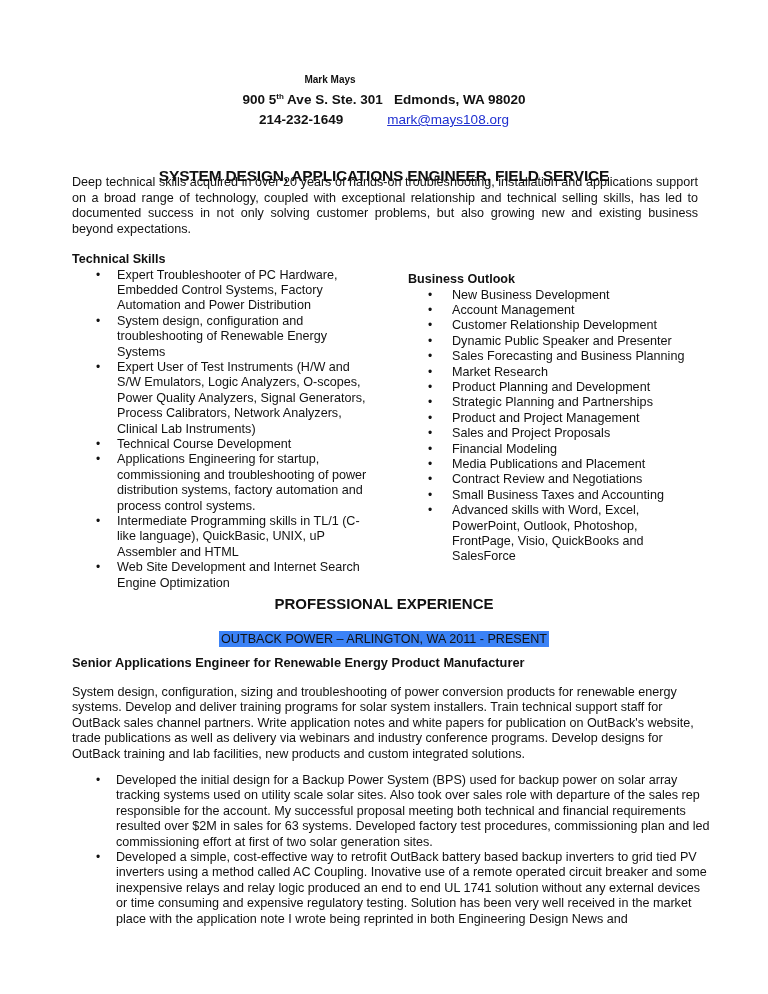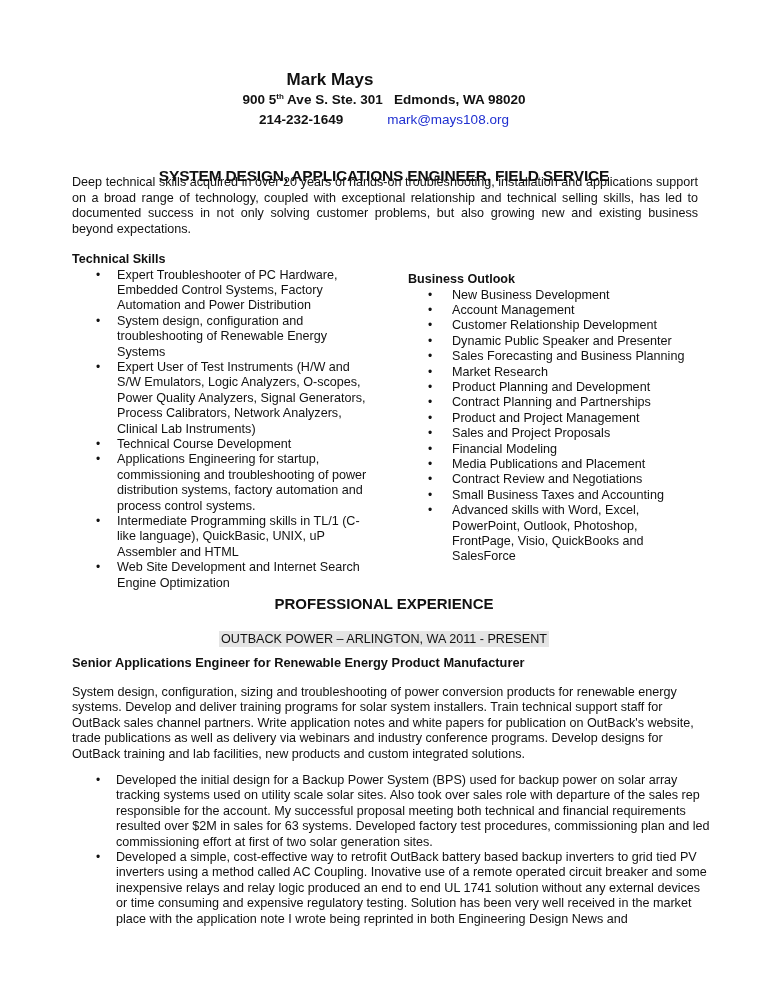--- a/index.html
+++ b/index.html
@@ -20,21 +20,21 @@
       left: 0; top: 0;
       width: 768px; height: 994px;
     }
     .abs { position: absolute; }
 
     
     .name {
       left: 0; width: 660px; top: 71px;
       text-align: center;
       font-weight: bold;
-      font-size: 17px;
+      font-size: 10px;
       line-height: 18px;
       padding-left: 0;
     }
     .address {
       left: 0; width: 768px; top: 91px;
       text-align: center;
       font-weight: bold;
       font-size: 13.5px;
       line-height: 18px;
     }
@@ -49,20 +49,21 @@
       font-size: 13.5px;
       line-height: 18px;
     }
     .phone {
       font-weight: bold;
       display: inline-block;
       margin-right: 44px;
     }
     .email {
       color: #1f2fd0;
+      text-decoration: underline;
     }
     .headline {
       left: 0; width: 768px; top: 142px;
       text-align: center;
       font-weight: bold;
       font-size: 15.5px;
       line-height: 20px;
       letter-spacing: -0.2px;
       margin-top: 24px;
     }
@@ -119,21 +120,21 @@
       font-size: 15px;
       line-height: 20px;
     }
     .employer-banner {
       left: 0; width: 768px; top: 631px;
       text-align: center;
       font-size: 12.6px;
       line-height: 16px;
     }
     .employer-banner span {
-      background: #e5e5e5;
+      background: #3b82f6;
       padding: 1px 2px 1px 2px;
       margin-top: 36px;
     }
     .role-title {
       left: 72px; width: 640px; top: 655px;
       font-weight: bold;
       font-size: 12.8px;
       line-height: 16px;
     }
     .role-desc {
@@ -186,21 +187,21 @@
   <div class="abs biz-skills">
     <div class="section-label">Business Outlook</div>
     <ul class="bullets">
       <li><span class="dot">•</span><span>New Business Development</span></li>
       <li><span class="dot">•</span><span>Account Management</span></li>
       <li><span class="dot">•</span><span>Customer Relationship Development</span></li>
       <li><span class="dot">•</span><span>Dynamic Public Speaker and Presenter</span></li>
       <li><span class="dot">•</span><span>Sales Forecasting and Business Planning</span></li>
       <li><span class="dot">•</span><span>Market Research</span></li>
       <li><span class="dot">•</span><span>Product Planning and Development</span></li>
-      <li><span class="dot">•</span><span>Contract Planning and Partnerships</span></li>
+      <li><span class="dot">•</span><span>Strategic Planning and Partnerships</span></li>
       <li><span class="dot">•</span><span>Product and Project Management</span></li>
       <li><span class="dot">•</span><span>Sales and Project Proposals</span></li>
       <li><span class="dot">•</span><span>Financial Modeling</span></li>
       <li><span class="dot">•</span><span>Media Publications and Placement</span></li>
       <li><span class="dot">•</span><span>Contract Review and Negotiations</span></li>
       <li><span class="dot">•</span><span>Small Business Taxes and Accounting</span></li>
       <li style="width:205px;"><span class="dot">•</span><span>Advanced skills with Word, Excel, PowerPoint, Outlook, Photoshop, FrontPage, Visio, QuickBooks and SalesForce</span></li>
     </ul>
   </div>
 

